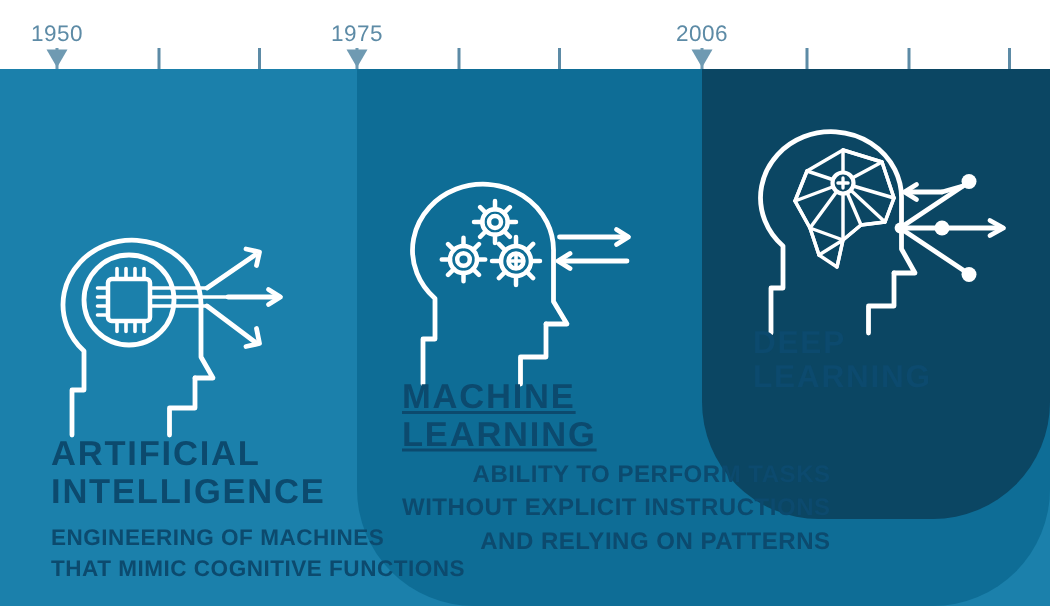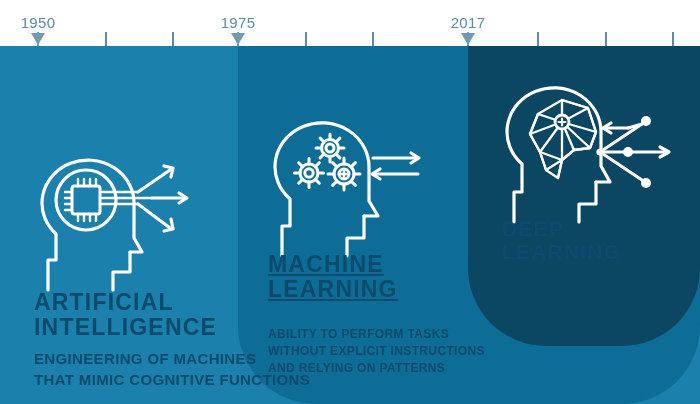--- a/index.html
+++ b/index.html
@@ -114,21 +114,21 @@
     letter-spacing: 0.35px;
     line-height: 1.42;
     text-transform: uppercase;
     white-space: pre-line;
   }
   #block-ai   { left: 34px;  top: 290px; }
   #block-ai   .title    { font-size: 23px; }
   #block-ai   .subtitle { font-size: 15px; margin-top: 8px; }
   #block-ml   { left: 268px; top: 252px; }
   #block-ml   .title    { font-size: 23px; text-decoration: underline; }
-  #block-ml   .subtitle { font-size: 12px; margin-top: 24px; }
+  #block-ml   .subtitle { font-size: 16px; margin-top: 4px; text-align: right; }
   #block-dl   { left: 502px; top: 218px; }
   #block-dl   .title    { font-size: 21px; }
   #block-dl   .subtitle { font-size: 10.5px; margin-top: 7px; }
 
   
   .icon-svg { position: absolute; display: block; }
   #icon-ai { left: 34px;  top: 148px; }
   #icon-ml { left: 268px; top: 112px; }
   #icon-dl { left: 500px; top: 76px;  }
 </style>
@@ -152,21 +152,21 @@
       <div class="year-label" style="left: 38px; color: rgb(93, 139, 166);">1950</div>
       <div class="year-marker" style="left: 238px;">
         <div class="stem" style="background: rgb(111, 154, 178);"></div>
         <div class="tri" style="border-top-color: rgb(111, 154, 178);"></div>
       </div>
       <div class="year-label" style="left: 238px; color: rgb(93, 139, 166);">1975</div>
       <div class="year-marker" style="left: 468px;">
         <div class="stem" style="background: rgb(111, 154, 178);"></div>
         <div class="tri" style="border-top-color: rgb(111, 154, 178);"></div>
       </div>
-      <div class="year-label" style="left: 468px; color: rgb(93, 139, 166);">2017</div>
+      <div class="year-label" style="left: 468px; color: rgb(93, 139, 166);">2006</div>
     </div>
 
   <div class="panel" id="panel-ai"></div>
   <div class="panel" id="panel-ml"></div>
   <div class="panel" id="panel-dl"></div>
 
   <svg class="icon-svg" id="icon-ai" width="170" height="150" viewBox="0 0 170 150">
     <g fill="none" stroke="#ffffff" stroke-width="3.2" stroke-linecap="round" stroke-linejoin="round">
 
       <path d="M96 104 L96 124 L79 124 L79 142"></path>

